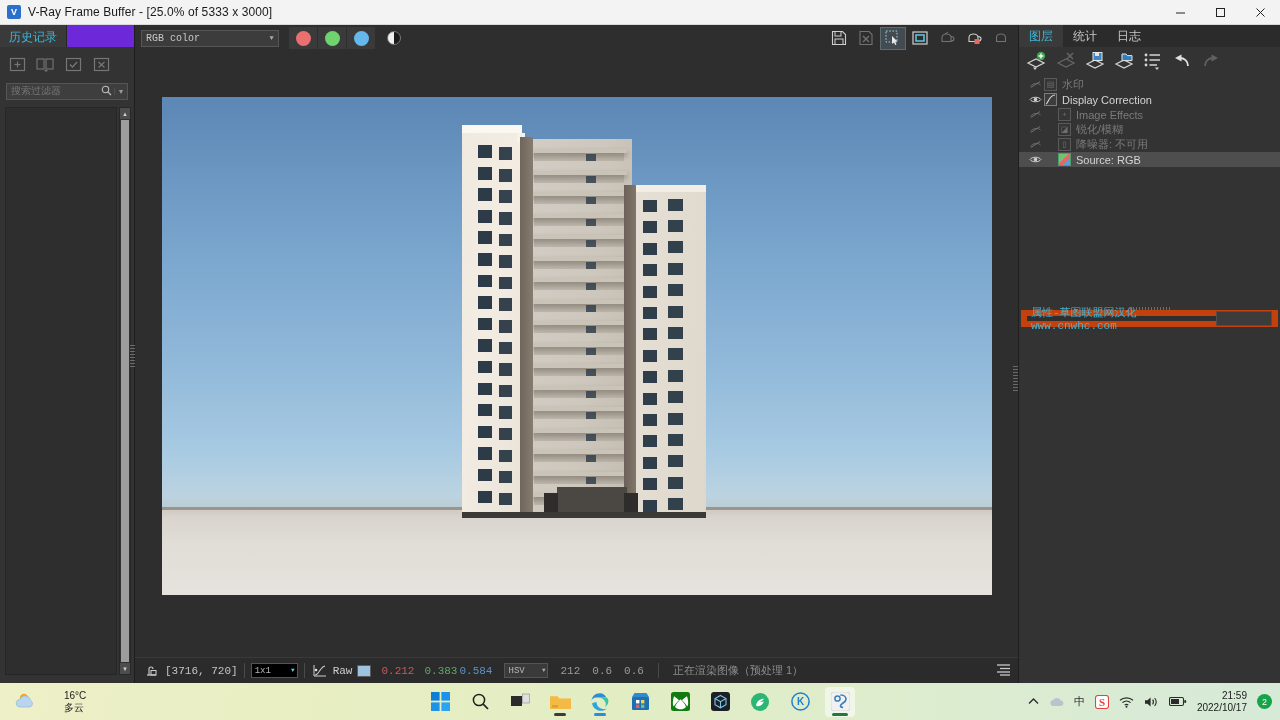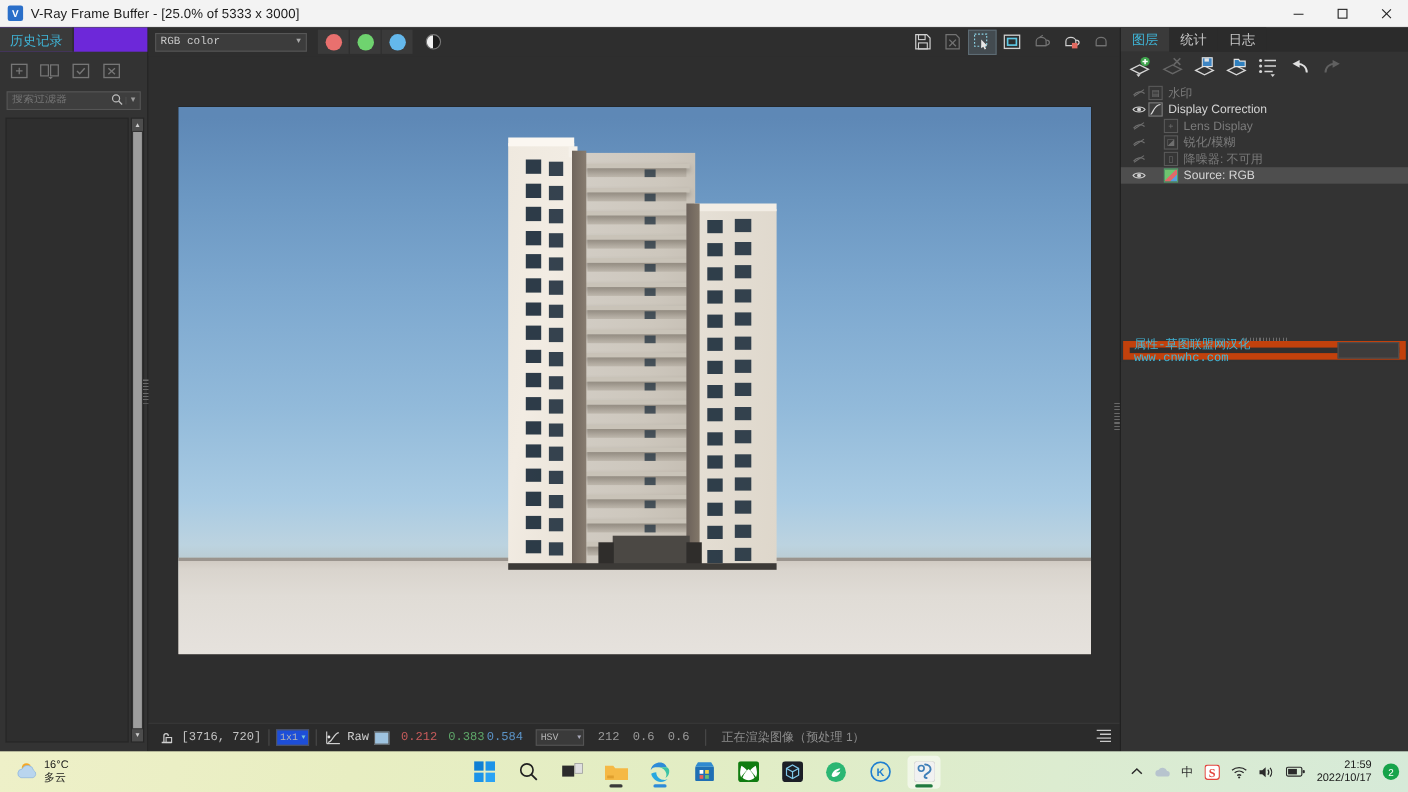--- a/index.html
+++ b/index.html
@@ -221,21 +221,21 @@
   .statusbar {
     position: absolute; left: 0; right: 0; bottom: 0; height: 26px;
     background: #2b2b2b; border-top: 1px solid #3a3a3a;
     display: flex; align-items: center; font-size: 11px; color: #9b9b9b;
     font-family: "Liberation Mono", monospace; gap: 0;
   }
   .sb-sep { width: 1px; height: 15px; background: #4a4a4a; margin: 0 6px; }
   .sb-icon { margin-left: 10px; color: #cfcfcf; display: flex; align-items: center; }
   .coords { color: #c4c4c4; margin-left: 7px; }
   .sampler {
-    width: 30px; height: 15px; background: #1d4ed8; border: 1px solid #545454;
+    width: 47px; height: 15px; background: #000000; border: 1px solid #545454;
     display: flex; align-items: center; font-size: 9px; color: #b6b6b6; padding-left: 3px;
   }
   .sampler .dd { margin-left: auto; margin-right: 2px; font-size: 6px; color: #76c4d8; }
   .raw-label { color: #cfcfcf; margin: 0 5px 0 6px; }
   .raw-swatch { width: 14px; height: 12px; background: #9ec3e0; border: 1px solid #5a5a5a; }
   .ch-r { color: #c75b5b; margin-left: 10px; }
   .ch-g { color: #5fa86a; margin-left: 10px; }
   .ch-b { color: #5b93c7; margin-left: 2px; }
   .hsv-sel {
     width: 44px; height: 15px; background: #3a3a3a; border: 1px solid #545454;
@@ -307,21 +307,21 @@
     position: absolute; left: 1013px; top: 340px; width: 5px; height: 26px;
     background: repeating-linear-gradient(0deg,#6a6a6a 0 1px, transparent 1px 3px);
   }
 
   
   .taskbar {
     position: absolute; left: 0; bottom: 0; width: 1280px; height: 37px;
     background: linear-gradient(100deg,#eef0c8 0%, #e8eec2 25%, #e2edc4 50%, #dcecd0 75%, #d6ead8 100%);
     display: flex; align-items: center;
   }
-  .weather { display: flex; align-items: center; margin-left: 14px; gap: 0; }
+  .weather { display: flex; align-items: center; margin-left: 14px; gap: 24px; }
   .weather-txt { font-size: 10px; color: #1a1a1a; line-height: 12px; }
   .tb-center {
     position: absolute; left: 50%; transform: translateX(-50%);
     display: flex; align-items: center; gap: 10px;
   }
   .tb-app {
     width: 30px; height: 30px; display: flex; align-items: center; justify-content: center;
     position: relative; border-radius: 4px;
   }
   .tb-app.active { background: rgba(255,255,255,.55); }
@@ -775,21 +775,21 @@
           </div>
           <div class="layer-row dim">
             <div class="eye off">
               <svg width="13" height="9" viewBox="0 0 13 9">
                 <path d="M1.5 6.5C4 3 9 2.5 11.5 5" fill="none" stroke="#6f6f6f" stroke-width="1"></path>
                 <line x1="2" y1="7.5" x2="11" y2="1.5" stroke="#6f6f6f" stroke-width="1"></line>
               </svg>
             </div>
             <span class="lyr-indent"></span>
             <div class="lyr-icon dim">+</div>
-            <span>Lens Display</span>
+            <span>Image Effects</span>
           </div>
           <div class="layer-row dim">
             <div class="eye off">
               <svg width="13" height="9" viewBox="0 0 13 9">
                 <path d="M1.5 6.5C4 3 9 2.5 11.5 5" fill="none" stroke="#6f6f6f" stroke-width="1"></path>
                 <line x1="2" y1="7.5" x2="11" y2="1.5" stroke="#6f6f6f" stroke-width="1"></line>
               </svg>
             </div>
             <span class="lyr-indent"></span>
             <div class="lyr-icon dim">◪</div>

